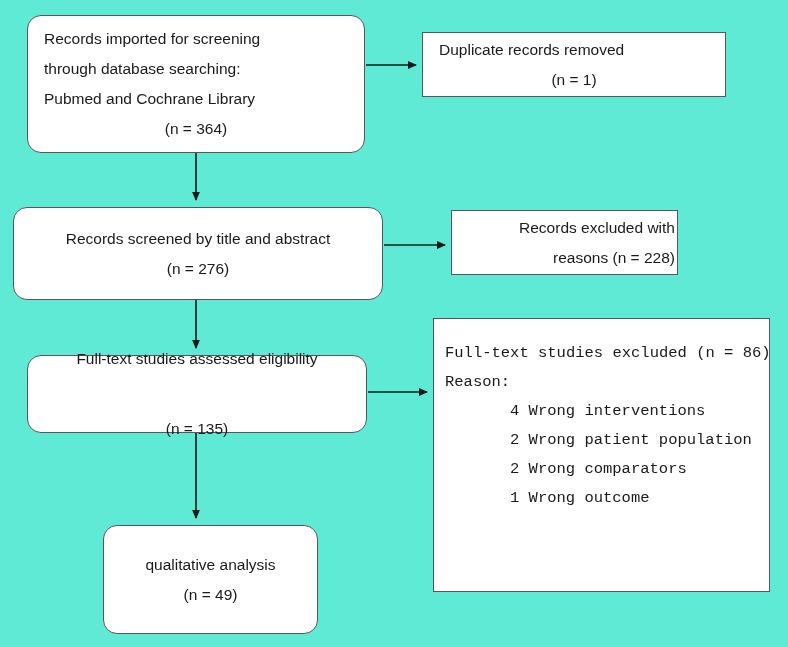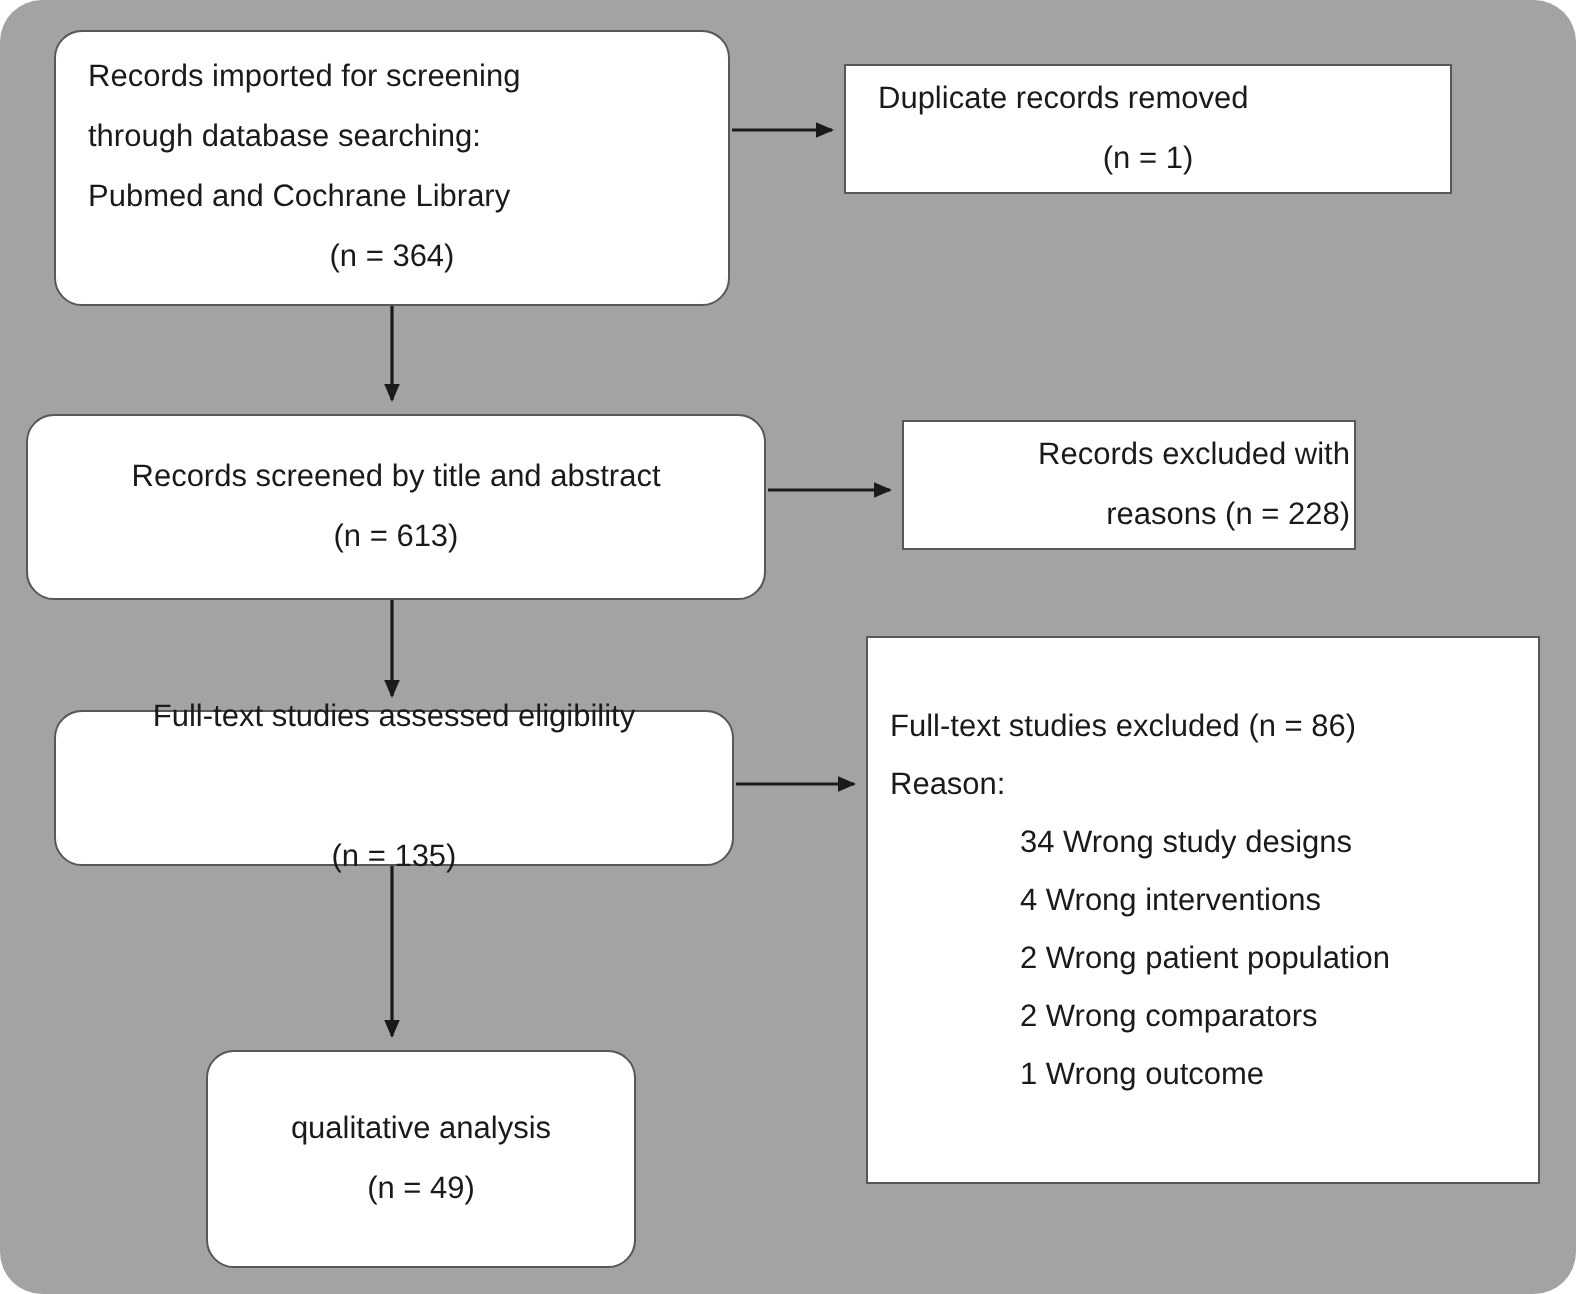--- a/index.html
+++ b/index.html
@@ -4,25 +4,24 @@
 <style>
   html, body {
     margin: 0;
     padding: 0;
     background: #ffffff;
   }
   #page {
     position: relative;
     width: 788px;
     height: 647px;
-    background: #a3a3a3;
+    background: #5eead4;
     overflow: hidden;
     font-family: "Liberation Sans", sans-serif;
     color: #1a1a1a;
-    border-radius: 21px;
   }
   #connectors {
     position: absolute;
     left: 0;
     top: 0;
     width: 788px;
     height: 647px;
     pointer-events: none;
   }
   .node {
@@ -75,21 +74,22 @@
   #node-screened .line,
   #node-fulltext .line { text-align: center; }
 
   
   #node-duplicates .line { text-align: left; }
   #node-duplicates .line.count { text-align: center; }
 
   
   #node-reasons {
     justify-content: flex-start;
-    padding-top: 30px;
+    padding-top: 20px;
+    font-family: Liberation Mono, monospace;
   }
   #node-reasons .line {
     text-align: left;
     padding-left: 11px;
     line-height: 29px;
   }
   #node-reasons .reason-item {
     padding-left: 76px;
   }
 </style>
@@ -125,37 +125,36 @@
     <div class="line count">(n = 364)</div>
   </div>
 
   <div class="node center pad-lr" id="node-duplicates">
     <div class="line">Duplicate records removed</div>
     <div class="line count">(n = 1)</div>
   </div>
 
   <div class="node rounded center pad-lr" id="node-screened">
     <div class="line">Records screened by title and abstract</div>
-    <div class="line count">(n = 613)</div>
+    <div class="line count">(n = 276)</div>
   </div>
 
   <div class="node left pad-lr-small" id="node-excluded">
     <div class="line">Records excluded with</div>
     <div class="line">reasons (n = 228)</div>
   </div>
 
   <div class="node rounded center pad-lr" id="node-fulltext">
     <div class="line">Full-text studies assessed eligibility</div>
     <div class="line count">(n = 135)</div>
   </div>
 
   <div class="node left" id="node-reasons">
     <div class="line">Full-text studies excluded (n = 86)</div>
     <div class="line">Reason:</div>
-    <div class="line reason-item">34 Wrong study designs</div>
     <div class="line reason-item">4 Wrong interventions</div>
     <div class="line reason-item">2 Wrong patient population</div>
     <div class="line reason-item">2 Wrong comparators</div>
     <div class="line reason-item">1 Wrong outcome</div>
   </div>
 
   <div class="node rounded center pad-lr" id="node-included">
     <div class="line">qualitative analysis</div>
     <div class="line count">(n = 49)</div>
   </div>

